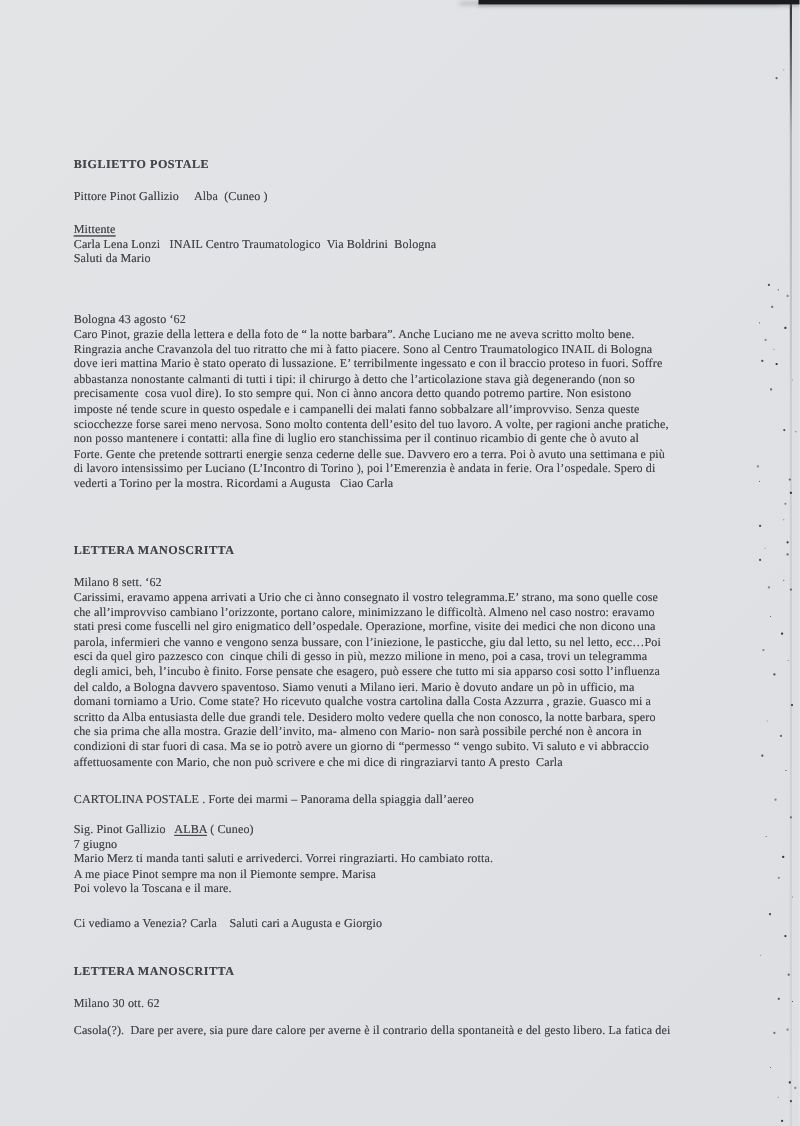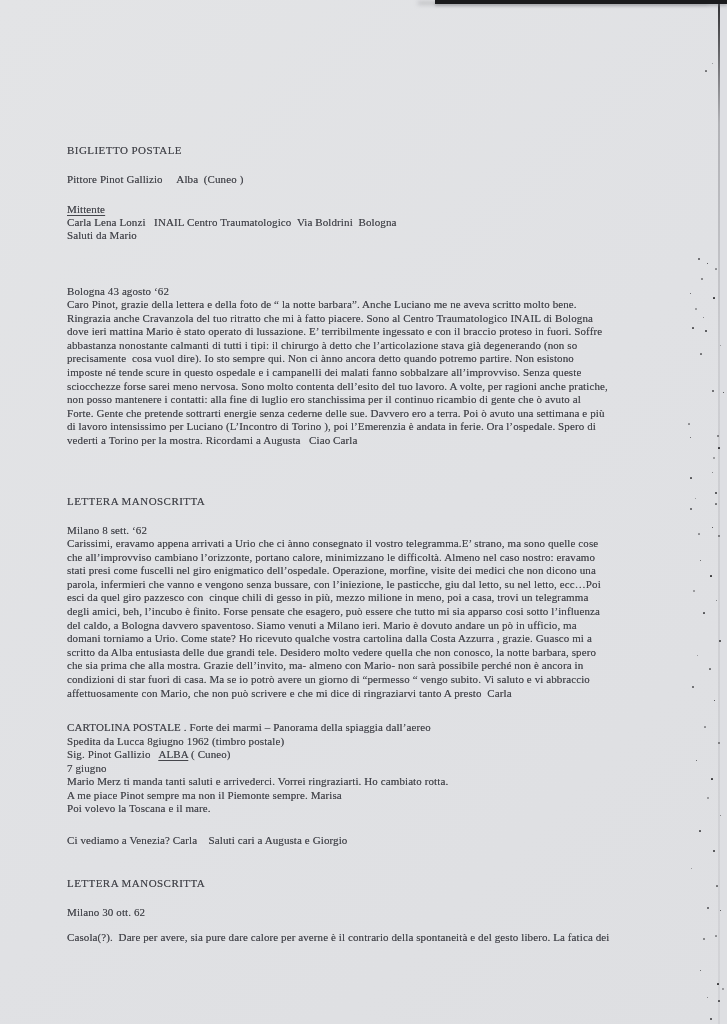--- a/index.html
+++ b/index.html
@@ -9,21 +9,21 @@
     font-family:"Liberation Serif","DejaVu Serif",serif;
   }
   .page{position:absolute;inset:0;}
   
   .t{
     position:absolute;left:67px;width:622px;
     font-size:11px;line-height:13.6px;color:#45464c;
     white-space:pre-wrap;letter-spacing:0.1px;
     text-shadow:0 0 0.6px rgba(62,63,70,0.65);
   }
-  .heading{letter-spacing:0.45px;}
+  .heading{letter-spacing:0.45px;font-weight:bold;}
   .ln{white-space:pre-wrap;}
   .u{text-decoration:underline;text-underline-offset:2px;}
   
   .strip-top{
     position:absolute;top:0;left:435px;right:0;height:4px;
     background:#1b1b1d;
     box-shadow:-18px 1px 4px -1px rgba(120,121,126,0.55), 0 2px 3px rgba(120,121,126,0.45);
   }
   .edge-right{
     position:absolute;top:0;right:7px;width:2px;height:100%;
@@ -112,21 +112,20 @@
   <div class="t" style="top:216px">Carla Lena Lonzi   INAIL Centro Traumatologico  Via Boldrini  Bologna</div>
   <div class="t" style="top:229px">Saluti da Mario</div>
   <div class="t" style="top:285px">Bologna 43 agosto ‘62</div>
   <div class="t" style="top:298px"><div class="ln">Caro Pinot, grazie della lettera e della foto de “ la notte barbara”. Anche Luciano me ne aveva scritto molto bene.</div><div class="ln">Ringrazia anche Cravanzola del tuo ritratto che mi à fatto piacere. Sono al Centro Traumatologico INAIL di Bologna</div><div class="ln">dove ieri mattina Mario è stato operato di lussazione. E’ terribilmente ingessato e con il braccio proteso in fuori. Soffre</div><div class="ln">abbastanza nonostante calmanti di tutti i tipi: il chirurgo à detto che l’articolazione stava già degenerando (non so</div><div class="ln">precisamente  cosa vuol dire). Io sto sempre qui. Non ci ànno ancora detto quando potremo partire. Non esistono</div><div class="ln">imposte né tende scure in questo ospedale e i campanelli dei malati fanno sobbalzare all’improvviso. Senza queste</div><div class="ln">sciocchezze forse sarei meno nervosa. Sono molto contenta dell’esito del tuo lavoro. A volte, per ragioni anche pratiche,</div><div class="ln">non posso mantenere i contatti: alla fine di luglio ero stanchissima per il continuo ricambio di gente che ò avuto al</div><div class="ln">Forte. Gente che pretende sottrarti energie senza cederne delle sue. Davvero ero a terra. Poi ò avuto una settimana e più</div><div class="ln">di lavoro intensissimo per Luciano (L’Incontro di Torino ), poi l’Emerenzia è andata in ferie. Ora l’ospedale. Spero di</div><div class="ln">vederti a Torino per la mostra. Ricordami a Augusta   Ciao Carla</div></div>
 
   <div class="t heading" style="top:495px">LETTERA MANOSCRITTA</div>
   <div class="t" style="top:524px">Milano 8 sett. ‘62</div>
   <div class="t" style="top:537px"><div class="ln">Carissimi, eravamo appena arrivati a Urio che ci ànno consegnato il vostro telegramma.E’ strano, ma sono quelle cose</div><div class="ln">che all’improvviso cambiano l’orizzonte, portano calore, minimizzano le difficoltà. Almeno nel caso nostro: eravamo</div><div class="ln">stati presi come fuscelli nel giro enigmatico dell’ospedale. Operazione, morfine, visite dei medici che non dicono una</div><div class="ln">parola, infermieri che vanno e vengono senza bussare, con l’iniezione, le pasticche, giu dal letto, su nel letto, ecc…Poi</div><div class="ln">esci da quel giro pazzesco con  cinque chili di gesso in più, mezzo milione in meno, poi a casa, trovi un telegramma</div><div class="ln">degli amici, beh, l’incubo è finito. Forse pensate che esagero, può essere che tutto mi sia apparso cosi sotto l’influenza</div><div class="ln">del caldo, a Bologna davvero spaventoso. Siamo venuti a Milano ieri. Mario è dovuto andare un pò in ufficio, ma</div><div class="ln">domani torniamo a Urio. Come state? Ho ricevuto qualche vostra cartolina dalla Costa Azzurra , grazie. Guasco mi a</div><div class="ln">scritto da Alba entusiasta delle due grandi tele. Desidero molto vedere quella che non conosco, la notte barbara, spero</div><div class="ln">che sia prima che alla mostra. Grazie dell’invito, ma- almeno con Mario- non sarà possibile perché non è ancora in</div><div class="ln">condizioni di star fuori di casa. Ma se io potrò avere un giorno di “permesso “ vengo subito. Vi saluto e vi abbraccio</div><div class="ln">affettuosamente con Mario, che non può scrivere e che mi dice di ringraziarvi tanto A presto  Carla</div></div>
 
   <div class="t" style="top:721px">CARTOLINA POSTALE . Forte dei marmi – Panorama della spiaggia dall’aereo</div>
-  <div class="t" style="top:735px">Spedita da Lucca 8giugno 1962 (timbro postale)</div>
   <div class="t" style="top:748px"><span>Sig. Pinot Gallizio   </span><span class="u">ALBA</span><span> ( Cuneo)</span></div>
   <div class="t" style="top:762px">7 giugno</div>
   <div class="t" style="top:775px"><div class="ln">Mario Merz ti manda tanti saluti e arrivederci. Vorrei ringraziarti. Ho cambiato rotta.</div><div class="ln">A me piace Pinot sempre ma non il Piemonte sempre. Marisa</div><div class="ln">Poi volevo la Toscana e il mare.</div></div>
   <div class="t" style="top:834px">Ci vediamo a Venezia? Carla    Saluti cari a Augusta e Giorgio</div>
 
   <div class="t heading" style="top:877px">LETTERA MANOSCRITTA</div>
   <div class="t" style="top:906px">Milano 30 ott. 62</div>
   <div class="t" style="top:931px"><div class="ln">Casola(?).  Dare per avere, sia pure dare calore per averne è il contrario della spontaneità e del gesto libero. La fatica dei</div></div>
 
 </div>

